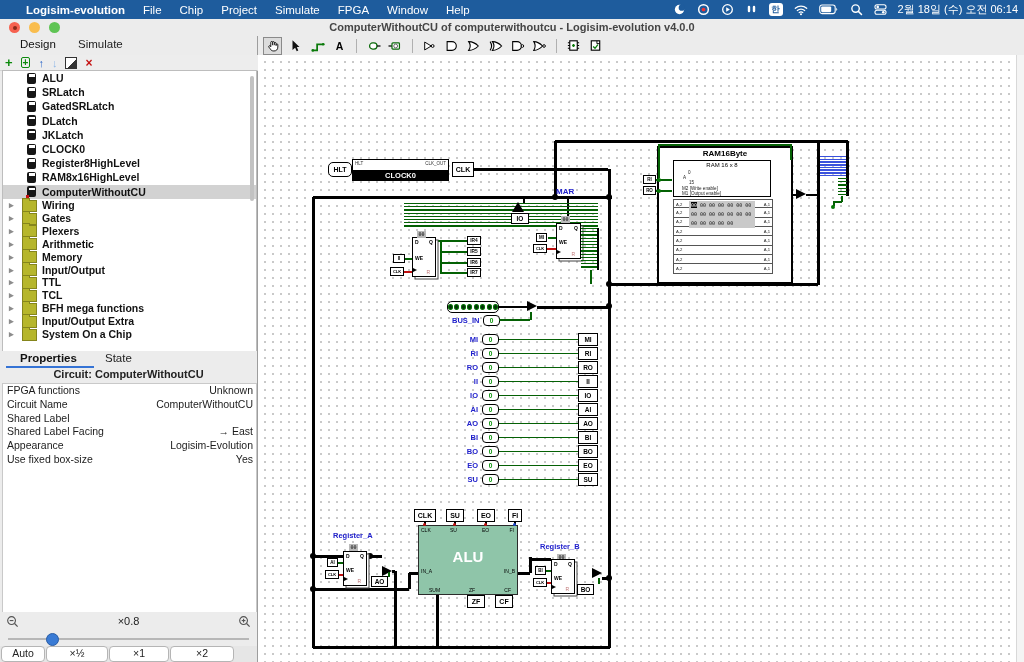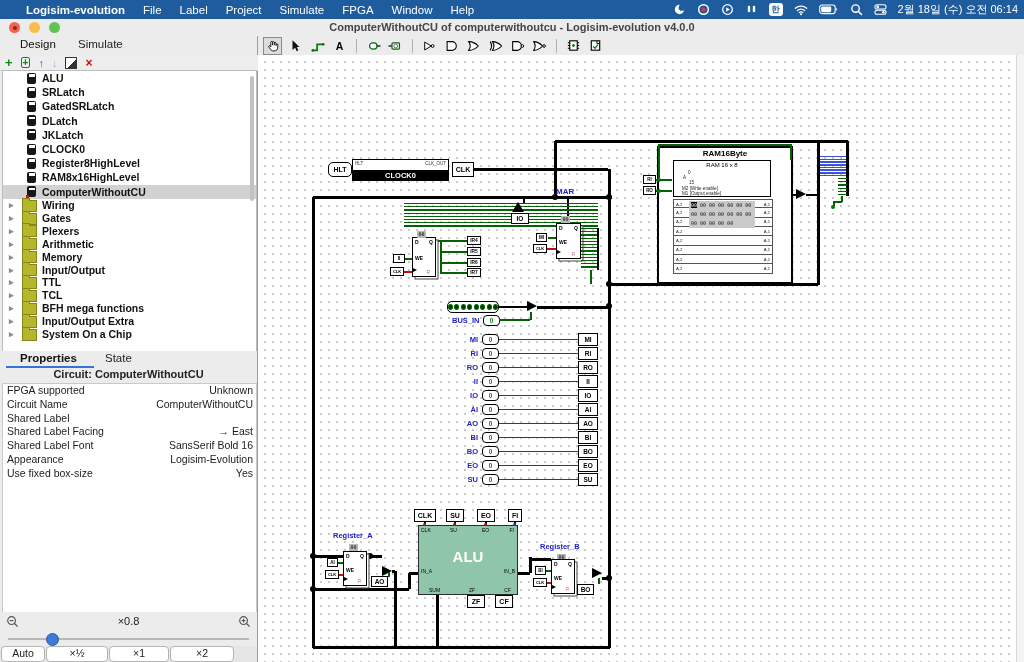--- a/index.html
+++ b/index.html
@@ -115,21 +115,21 @@
   .ramrow .rr2{position:absolute;right:2px;top:1.5px;font-size:4.2px;color:#222;}
   .tinyNote{position:absolute;font-size:4.6px;color:#222;white-space:nowrap;}
 </style>
 </head>
 <body>
 
 <div id="menubar">
   <span class="apple"></span>
   <span class="mitem first">Logisim-evolution</span>
   <span class="mitem">File</span>
-  <span class="mitem">Label</span>
+  <span class="mitem">Chip</span>
   <span class="mitem">Project</span>
   <span class="mitem">Simulate</span>
   <span class="mitem">FPGA</span>
   <span class="mitem">Window</span>
   <span class="mitem">Help</span>
   <div id="status">
     <svg width="13" height="13" viewBox="0 0 14 14">
         <circle cx="7" cy="7" r="5" fill="#fff"></circle>
         <circle cx="9.5" cy="5" r="3.4" fill="#1e5c9d"></circle>
       </svg>
@@ -375,38 +375,34 @@
   <div id="treeScroll"></div>
 
   <div id="propTabs">
     <span class="pt" style="left:20px;font-weight:bold;color:#111;">Properties</span>
     <span class="pt" style="left:105px;color:#222;">State</span>
     <span class="tabUnderline"></span>
   </div>
   <div id="propHead">Circuit: ComputerWithoutCU</div>
   <div id="propTable">
     <div class="prow">
-        <span class="pl">FPGA supported</span>
+        <span class="pl">FPGA functions</span>
         <span class="pv">Unknown</span>
       </div>
     <div class="prow">
         <span class="pl">Circuit Name</span>
         <span class="pv">ComputerWithoutCU</span>
       </div>
     <div class="prow">
         <span class="pl">Shared Label</span>
         <span class="pv"></span>
       </div>
     <div class="prow">
         <span class="pl">Shared Label Facing</span>
         <span class="pv">→ East</span>
-      </div>
-    <div class="prow">
-        <span class="pl">Shared Label Font</span>
-        <span class="pv">SansSerif Bold 16</span>
       </div>
     <div class="prow">
         <span class="pl">Appearance</span>
         <span class="pv">Logisim-Evolution</span>
       </div>
     <div class="prow">
         <span class="pl">Use fixed box-size</span>
         <span class="pv">Yes</span>
       </div>
   </div>

